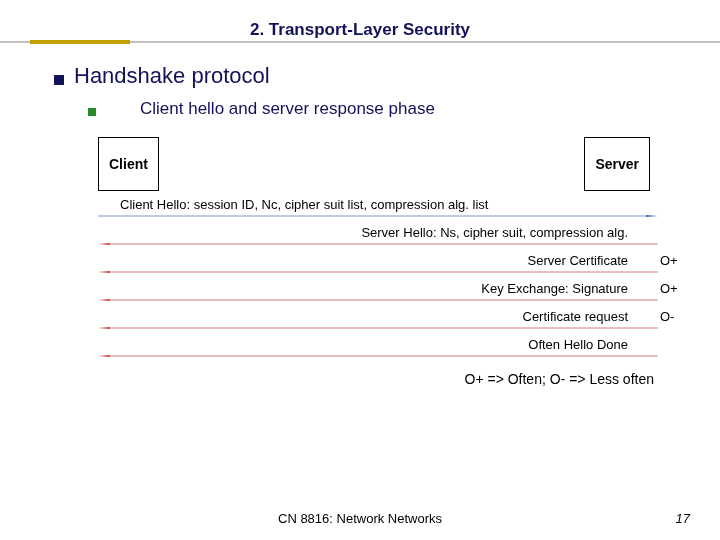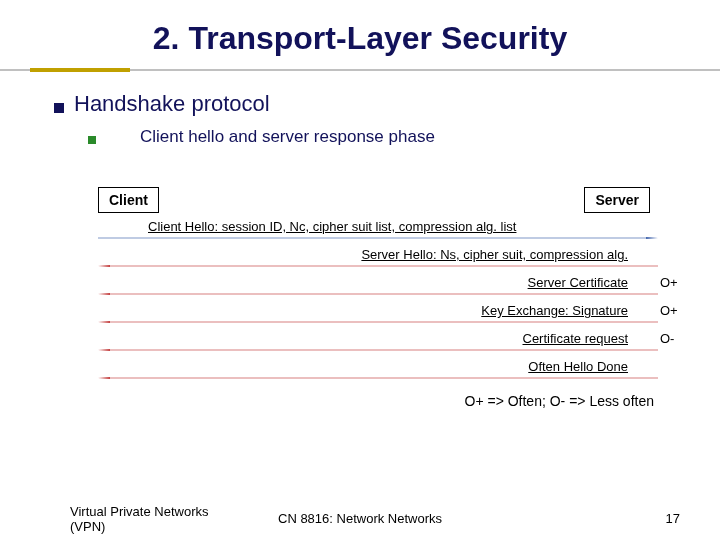--- a/index.html
+++ b/index.html
@@ -5,71 +5,69 @@
   * { box-sizing: border-box; margin: 0; padding: 0; }
   body {
     width: 720px; height: 540px;
     font-family: Verdana, Arial, sans-serif;
     background: #fff;
     position: relative;
     overflow: hidden;
   }
   .title-wrap { padding-top: 20px; }
   .title {
-    font-size: 32px;
+    font-size: 17px;
     font-weight: bold;
     color: #12125a;
     text-align: center;
-    padding-bottom: 12px;
+    padding-bottom: 1px;
     font-family: Arial, sans-serif;
   }
   .title-underline {
     height: 4px; position: relative;
   }
   .title-underline .grey { position:absolute; left:0; right:0; height:2px; background:#c0c0c0; top:0;}
   .title-underline .gold { position:absolute; left:30px; width:100px; height:4px; background:#c0a000; top:-1px;}
   .content { padding: 18px 0 0 54px; }
   .bullet-row { display:flex; align-items:center; gap:10px; }
   .sq { width:10px; height:10px; background:#12125a; margin-top:8px; flex:none;}
   .sq.sm { width:8px; height:8px; background:#2a8a2a; margin-top:6px;}
   .b1 { font-size: 22px; color:#12125a; font-family: Arial, sans-serif;}
   .b2 { font-size: 17px; color:#12125a; font-family: Arial, sans-serif;}
   .sub { margin: 10px 0 12px 34px; gap: 44px; }
   .diagram { margin: 18px 0 0 40px; width: 560px; position:relative; }
   .endpoints { display:flex; justify-content:space-between; padding: 0 4px 6px 4px;}
   .endpoint {
-    border:1px solid #000; padding:4px 10px; font-size:14px; font-weight:bold;
+    border:1px solid #000; padding:18px 10px; font-size:14px; font-weight:bold;
     background:#fff;
-    margin-top:22px;
   }
   .msgrow { position:relative; height:28px; }
   .msgrow .label {
-    position:absolute; right:26px; top:0; font-size:13px; text-decoration:underline;
+    position:absolute; right:26px; top:0; font-size:13px; 
     white-space:nowrap;
-    margin-left:28px;
   }
   .msgrow.client .label { left:26px; right:auto; }
   .arrow {
     position:absolute; left:4px; right:4px; top:18px; height:2px;
   }
   .arrow.red line { stroke:#b00000; stroke-width:2; }
   .arrow.blue line { stroke:#003090; stroke-width:1.5; }
   .arrow.red polygon { fill:#b00000; }
   .arrow.blue polygon { fill:#003090; }
   .annot {
     position:absolute; left: 100%; top:0; font-size:13px; margin-left:6px;
   }
   .legend { text-align:right; font-size:14px; margin-top:6px;}
   .footer {
     position:absolute; left:0; right:0; bottom:14px;
     display:flex; align-items:center; font-size:13px;
   }
   .footer .left { position:absolute; left:70px; width:140px;}
   .footer .mid { width:100%; text-align:center;}
-  .footer .right { position:absolute; right:40px;}
+  .footer .right { position:absolute; right:30px;font-style:italic;}
 </style>
 </head>
 <body>
 
 <div class="title-wrap">
   <div class="title">2. Transport-Layer Security</div>
   <div class="title-underline">
     <div class="grey"></div>
       <div class="gold"></div>
   </div>
@@ -140,16 +138,15 @@
         <line x1="12" y1="5" x2="560" y2="5"></line>
         <polygon points="0,5 12,1 12,9"></polygon>
       </svg>
     </div>
 
     <div class="legend">O+ =&gt; Often;  O- =&gt; Less often</div>
   </div>
 </div>
 
 <div class="footer">
-  <div class="left">Virtual Private Networks (VPN)</div>
   <div class="mid">CN 8816: Network Networks</div>
   <div class="right">17</div>
 </div>
 
 </body></html>

